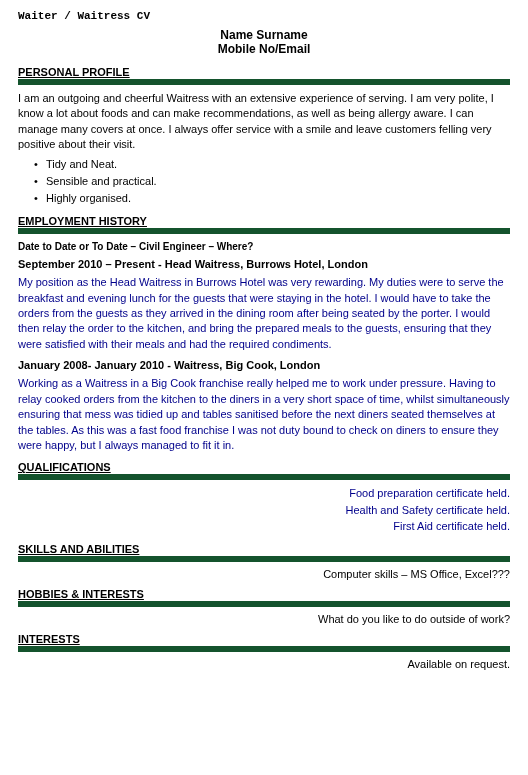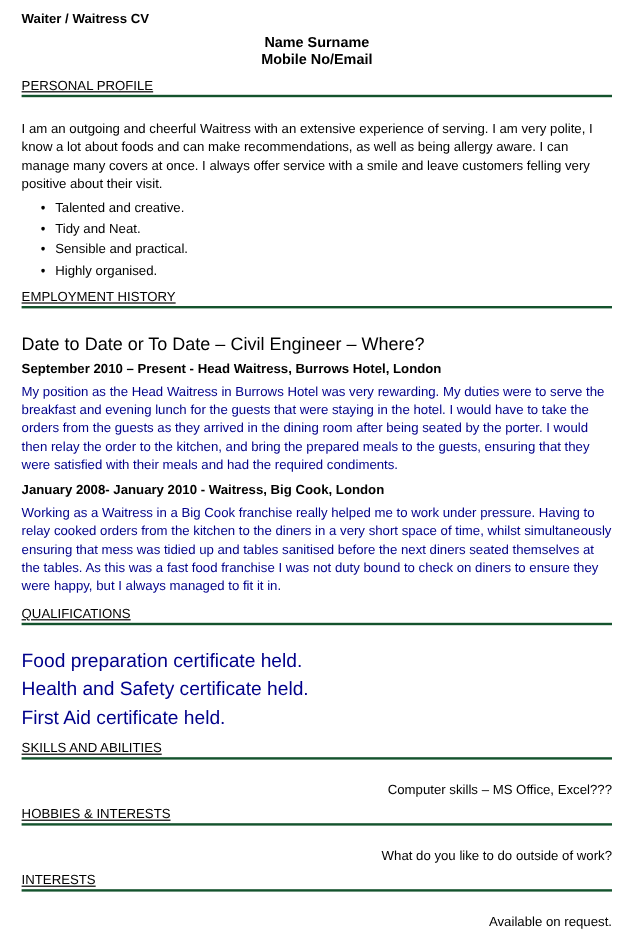--- a/index.html
+++ b/index.html
@@ -13,37 +13,38 @@
       background: #fff;
       font-family: Arial, sans-serif;
       font-size: 11px;
       color: #000;
       padding: 10px 18px 10px 18px;
     }
     #page-title {
       font-size: 11px;
       font-weight: bold;
       margin-bottom: 6px;
+      font-family: Liberation Mono, monospace;
     }
     #header-block {
       text-align: center;
       margin-bottom: 10px;
     }
     #header-block div {
       font-weight: bold;
       font-size: 12px;
     }
     .section-title {
-      font-weight: normal;
+      font-weight: bold;
       font-size: 11px;
       text-decoration: underline;
-      border-bottom: 2px solid #14532d;
+      border-bottom: 6px solid #14532d;
       padding-bottom: 1px;
       margin-top: 8px;
-      margin-bottom: 20px;
+      margin-bottom: 6px;
     }
     .section-content {
       font-size: 11px;
       line-height: 1.4;
     }
     .section-content p {
       margin-bottom: 3px;
     }
     .bullet-list {
       list-style: none;
@@ -69,31 +70,32 @@
       font-weight: bold;
       font-size: 11px;
       margin-bottom: 2px;
     }
     .employment-desc {
       font-size: 11px;
       line-height: 1.4;
       color: #00008B;
     }
     .employment-header-line {
-      font-weight: normal;
-      font-size: 15px;
+      font-weight: bold;
+      font-size: 10px;
       margin-bottom: 4px;
     }
     .qualifications-list {
       margin-top: 2px;
     }
     .qualifications-list p {
-      font-size: 16px;
+      font-size: 11px;
       color: #00008B;
       margin-bottom: 1px;
+      text-align: right;
     }
     .skills-content, .hobbies-content, .references-content {
       font-size: 11px;
       margin-top: 2px;
       text-align: right;
     }
   </style>
 </head>
 <body>
 
@@ -101,21 +103,20 @@
 
 <div id="header-block">
   <div>Name Surname</div>
   <div>Mobile No/Email</div>
 </div>
 
 <div class="section-title">PERSONAL PROFILE</div>
 <div class="section-content">
   <p>I am an outgoing and cheerful Waitress with an extensive experience of serving. I am very polite, I know a lot about foods and can make recommendations, as well as being allergy aware. I can manage many covers at once. I always offer service with a smile and leave customers felling very positive about their visit.</p>
   <ul class="bullet-list">
-    <li>Talented and creative.</li>
     <li>Tidy and Neat.</li>
     <li>Sensible and practical.</li>
     <li>Highly organised.</li>
   </ul>
 </div>
 
 <div class="section-title">EMPLOYMENT HISTORY</div>
 <div class="section-content">
   <p class="employment-header-line">Date to Date or To Date – Civil Engineer – Where?</p>
 

